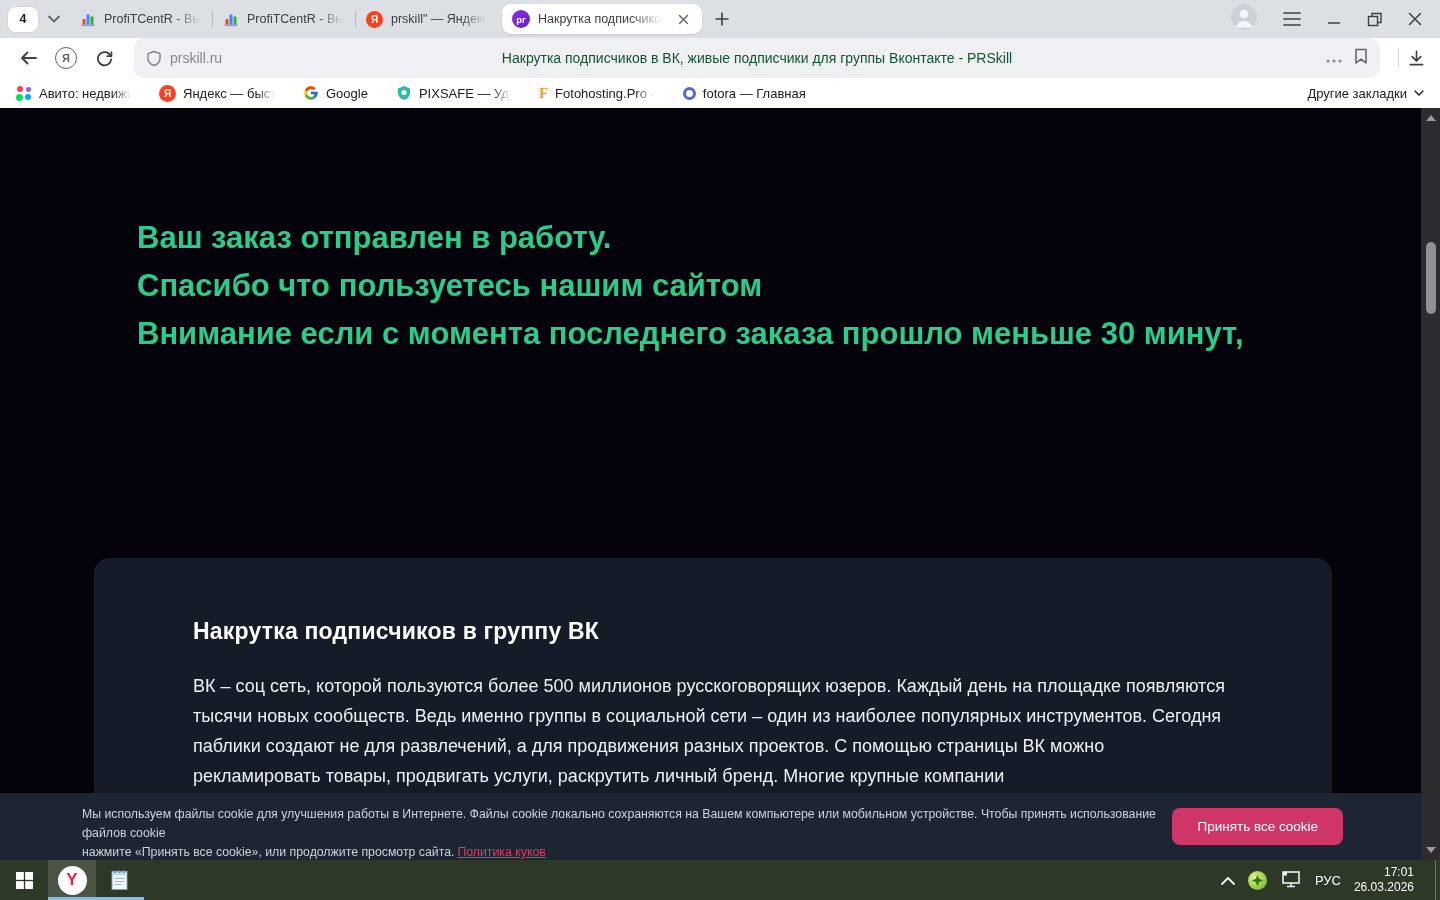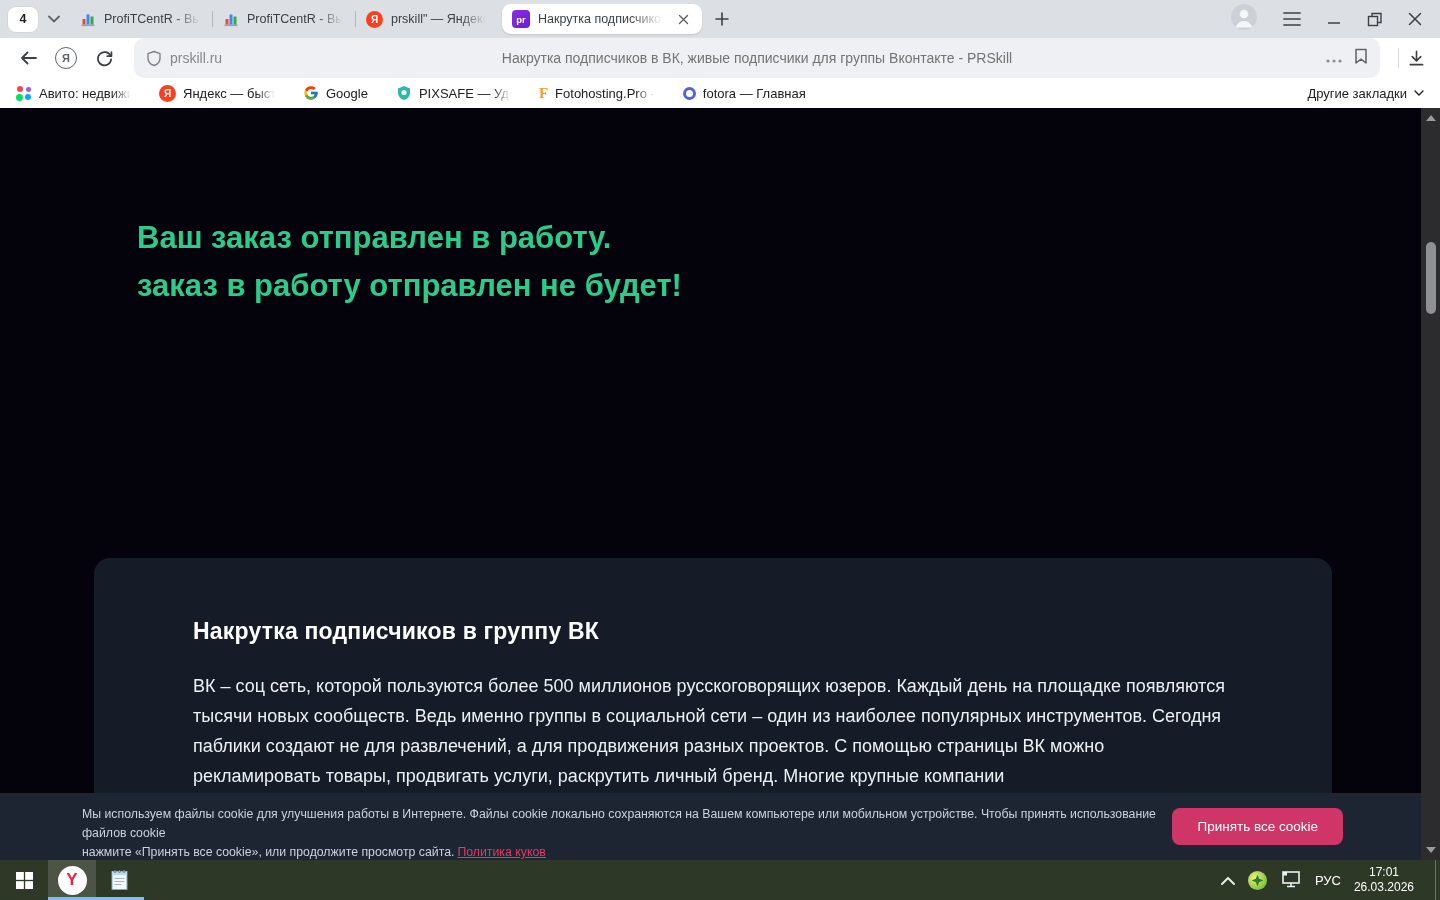--- a/index.html
+++ b/index.html
@@ -18,37 +18,37 @@
   .tab { display:flex; align-items:center; gap:8px; width:142px; height:38px; padding:0 10px; }
   .tab-title { font-size:12.5px; color:#3c4043; white-space:nowrap; overflow:hidden; flex:1;
     -webkit-mask-image:linear-gradient(90deg,#000 72%,transparent 98%);
     mask-image:linear-gradient(90deg,#000 72%,transparent 98%); }
   .tab-sep { width:1px; height:16px; background:#b6bac0; }
   .tab.active { background:#fff; height:30px; border-radius:9px; width:200px; margin:0 4px;
     box-shadow:0 1px 2px rgba(0,0,0,.12); }
   .favicon-chart, .favicon-ya, .favicon-pr { flex:0 0 auto; }
   .favicon-ya { width:17px; height:17px; border-radius:50%; background:#fc3f1d; color:#fff;
     font-size:10px; font-weight:bold; display:flex; align-items:center; justify-content:center; }
-  .favicon-pr { width:18px; height:18px; border-radius:4px;
+  .favicon-pr { width:18px; height:18px; border-radius:9px;
     background:linear-gradient(135deg,#8a2be2,#6a1fd0); color:#fff;
     font-size:9.5px; font-weight:bold; display:flex; align-items:center; justify-content:center; }
   .tab-close { width:18px; height:18px; border-radius:4px; }
   .newtab { width:32px; height:32px; }
   .tabbar-right { margin-left:auto; display:flex; align-items:center; gap:26px; padding-right:18px; }
 
   
   .addrrow { position:absolute; top:38px; left:0; width:1440px; height:40px; background:#fff;
     display:flex; align-items:center; padding:0 14px; }
   .nav-btn { width:28px; height:28px; margin-right:10px; }
   .ya-ring { width:22px; height:22px; border:1.6px solid #5f6368; border-radius:50%;
     color:#5f6368; font-size:11px; font-weight:bold; display:flex; align-items:center; justify-content:center; }
   .addr-field { position:relative; flex:1; height:40px; margin:0 10px 0 6px; background:#eef0f3;
     border-radius:10px; display:flex; align-items:center; padding:0 12px; }
   .addr-url { font-size:14px; color:#84898f; margin-left:8px; }
-  .addr-title { position:absolute; left:50%; transform:translateX(-50%); font-size:14px; color:#737373; white-space:nowrap; }
+  .addr-title { position:absolute; left:50%; transform:translateX(-50%); font-size:14px; color:#14532d; white-space:nowrap; }
   .addr-right { margin-left:auto; display:flex; align-items:center; gap:12px; }
   .v-sep { width:1px; height:20px; background:#d5d8dc; margin:0 8px; }
 
   
   .bmrow { position:absolute; top:78px; left:0; width:1440px; height:30px; background:#fff;
     display:flex; align-items:center; padding:0 16px; gap:28px; }
   .bm { display:flex; align-items:center; gap:7px; cursor:pointer; }
   .bm-label { font-size:13px; color:#202124; white-space:nowrap; overflow:hidden; }
   .bm-label.trunc { max-width:92px;
     -webkit-mask-image:linear-gradient(90deg,#000 80%,transparent);
@@ -87,21 +87,21 @@
   
   .taskbar { position:absolute; left:0; top:860px; width:1440px; height:40px;
     background:var(--taskbar-bg,#2e3827); display:flex; align-items:stretch; z-index:40; }
   .tb-slot { position:relative; width:48px; display:flex; align-items:center; justify-content:center; cursor:pointer; }
   .tb-slot.active-app { background:rgba(255,255,255,.14); }
   .tb-underline { position:absolute; bottom:0; left:0; width:100%; height:3px; background:#7cc0f0; }
   .ybrowser { width:29px; height:29px; border-radius:50%; background:#fff; display:flex; align-items:center; justify-content:center;
     color:#e8233d; font-weight:bold; font-size:17px; }
   .tray { margin-left:auto; display:flex; align-items:center; gap:13px; padding-right:4px; color:#fff; }
   .tray-lang { font-size:13px; }
-  .tray-clock { text-align:center; font-size:12px; line-height:15px; padding-right:8px; }
+  .tray-clock { text-align:right; font-size:12px; line-height:15px; padding-right:8px; }
   .tray-sep { width:1px; height:40px; background:rgba(255,255,255,.3); }
   .eset { position:relative; width:19px; height:19px; border-radius:50%;
     background:radial-gradient(circle at 35% 35%, #eef27a, #7dbf3c 75%); }
   .eset svg { position:absolute; left:2px; top:2px; }
 </style>
 </head>
 <body>
 
 <div class="stage">
 
@@ -277,21 +277,22 @@
       <span>Другие закладки</span>
       <svg width="10" height="7" viewBox="0 0 10 7">
           <path d="M1 1l4 4 4-4" fill="none" stroke="#202124" stroke-width="1.4" stroke-linecap="round"></path>
         </svg>
     </div>
   </div>
 
   <div class="page">
     <div class="status">
       <div>Ваш заказ отправлен в работу.</div>
-      <div>заказ в работу отправлен не будет!</div>
+      <div>Спасибо что пользуетесь нашим сайтом</div>
+      <div>Внимание если с момента последнего заказа прошло меньше 30 минут,</div>
     </div>
     <div class="card">
       <h2>Накрутка подписчиков в группу ВК</h2>
       <p>ВК – соц сеть, которой пользуются более 500 миллионов русскоговорящих юзеров. Каждый день на площадке появляются тысячи новых сообществ. Ведь именно группы в социальной сети – один из наиболее популярных инструментов. Сегодня паблики создают не для развлечений, а для продвижения разных проектов. С помощью страницы ВК можно рекламировать товары, продвигать услуги, раскрутить личный бренд. Многие крупные компании</p>
     </div>
   </div>
 
   <div class="cookie">
     <div class="ck-text">
       <div>Мы используем файлы cookie для улучшения работы в Интернете. Файлы cookie локально сохраняются на Вашем компьютере или мобильном устройстве. Чтобы принять использование файлов cookie</div>

